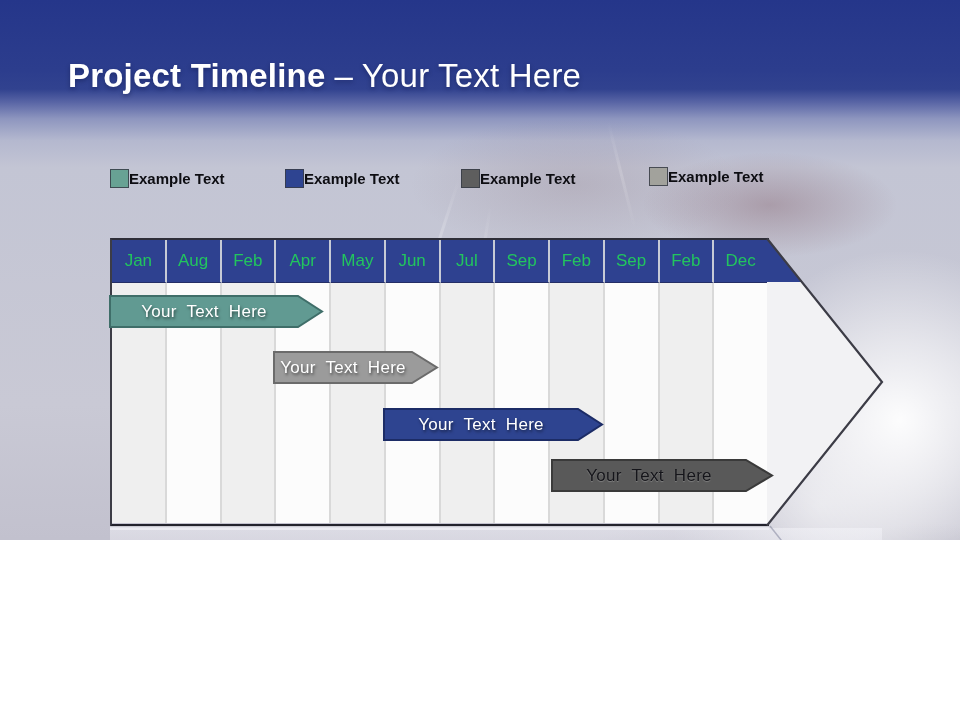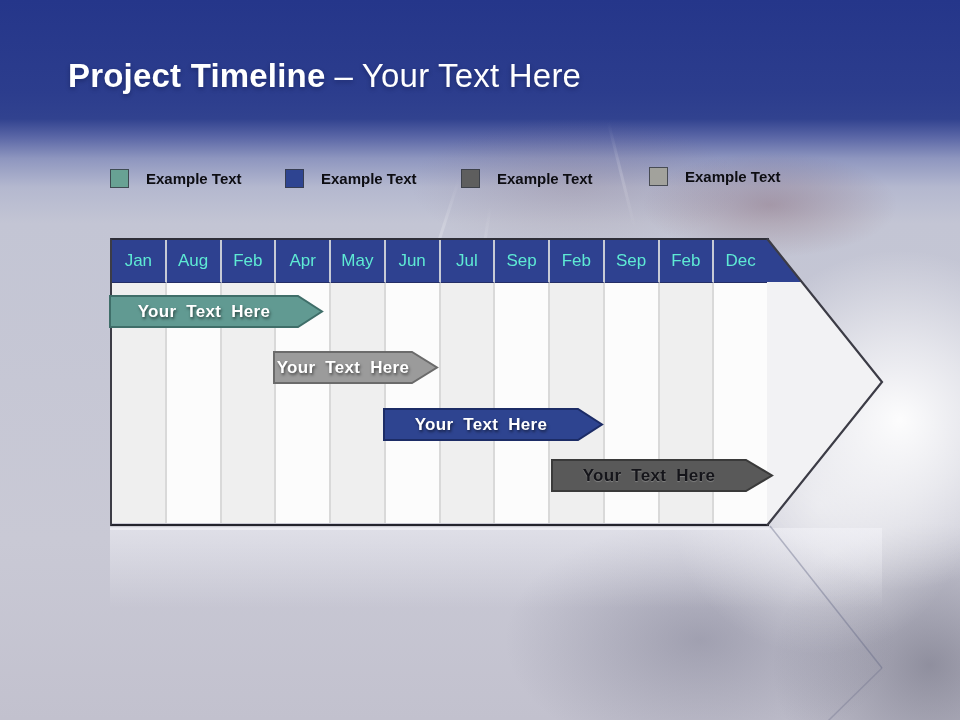--- a/index.html
+++ b/index.html
@@ -1,18 +1,18 @@
 <!DOCTYPE html>
 <html><head>
 <meta charset="utf-8">
 <style>
   html,body{margin:0;padding:0;}
   body{font-family:"Liberation Sans","DejaVu Sans",sans-serif;}
   #slide{
-    position:relative;width:960px;height:720px;overflow:hidden;
+    position:relative;width:960px;height:540px;overflow:hidden;
     background:
       radial-gradient(circle 170px at 900px 420px, rgba(255,255,255,.95) 0%, rgba(255,255,255,.55) 45%, rgba(255,255,255,0) 100%),
       radial-gradient(circle 150px at 820px 505px, rgba(255,255,255,.5) 0%, rgba(255,255,255,0) 100%),
       radial-gradient(ellipse 170px 70px at 770px 205px, rgba(110,62,72,.30) 0%, rgba(110,62,72,0) 75%),
       radial-gradient(ellipse 220px 90px at 575px 185px, rgba(120,90,100,.18) 0%, rgba(120,90,100,0) 75%),
       radial-gradient(ellipse 260px 160px at 700px 640px, rgba(75,75,100,.30) 0%, rgba(75,75,100,0) 75%),
       radial-gradient(ellipse 210px 190px at 930px 665px, rgba(45,45,65,.35) 0%, rgba(45,45,65,0) 75%),
       linear-gradient(to bottom,
         #25368a 0%, #2c3d8d 13%, #31428f 16.5%, #5a66a6 19%,
         #8e96bf 22%, #b4b8cf 26%, #c3c5d4 31%, #c9c9d5 75%, #c2c1ce 100%);
@@ -27,41 +27,41 @@
   .glowdot{position:absolute;left:448px;top:292px;width:60px;height:40px;border-radius:50%;
     background:radial-gradient(ellipse, rgba(255,255,255,.5), rgba(255,255,255,0) 70%);}
 
   
   .title{position:absolute;left:68px;top:57px;font-size:33px;color:#ffffff;
     text-shadow:0 2px 4px rgba(10,15,50,.35);letter-spacing:.2px;white-space:nowrap;}
   .title .b{font-weight:bold;}
   .title .r{font-weight:normal;margin-left:9px;}
 
   
-  .legend-item{position:absolute;top:167px;height:22px;display:flex;align-items:center;gap:17px;}
+  .legend-item{position:absolute;top:167px;height:22px;display:flex;align-items:center;}
   .swatch{width:19px;height:19px;border:1px solid rgba(55,60,70,.85);box-sizing:border-box;flex:0 0 auto;}
   .legend-label{font-size:15px;font-weight:bold;color:#0d0d12;white-space:nowrap;}
   .li1{left:110px;} .li2{left:285px;} .li3{left:461px;} .li4{left:649px;top:165px;}
 
   
   .tl-wrap{position:absolute;left:110px;top:238px;width:657px;height:284px;
     border-left:2px solid #3c3c46;border-top:2px solid #2e2e38;border-bottom:3px solid #23232d;
     box-sizing:content-box;}
   .tl-header{display:flex;height:43px;}
   .mcell{flex:1 1 0;background:#2e4190;border-right:2px solid #c6cad6;box-sizing:border-box;
-    color:#5eead4;font-size:17px;display:flex;align-items:center;justify-content:center;
+    color:#22c55e;font-size:17px;display:flex;align-items:center;justify-content:center;
     border-bottom:1px solid #242e66;}
   .tl-body{display:flex;height:240px;}
   .bcol{flex:1 1 0;border-right:2px solid #d9d9d9;box-sizing:border-box;}
   .bcol.odd{background:#efefef;} .bcol.even{background:#fcfcfc;}
 
   .arrowhead{position:absolute;left:765px;top:236px;width:122px;height:292px;}
 
   
-  .tbar{position:absolute;font-weight:bold;}
+  .tbar{position:absolute;}
   .tbar svg{position:absolute;left:0;top:0;}
   .tbar .blabel{position:absolute;left:2px;top:2px;text-align:center;
     font-size:17px;white-space:nowrap;letter-spacing:.3px;word-spacing:5px;}
   .blabel.lightText{color:#ffffff;text-shadow:1px 2px 3px rgba(0,0,0,.55);}
   .blabel.darkText{color:#15151a;text-shadow:0 1px 1px rgba(255,255,255,.25);}
 
   
   .refl-band{position:absolute;left:110px;top:526px;width:659px;height:4px;background:#e9e9f0;opacity:.85;}
   .refl-fade{position:absolute;left:110px;top:528px;width:772px;height:80px;
     background:linear-gradient(to bottom, rgba(245,245,250,.5), rgba(245,245,250,0));}

